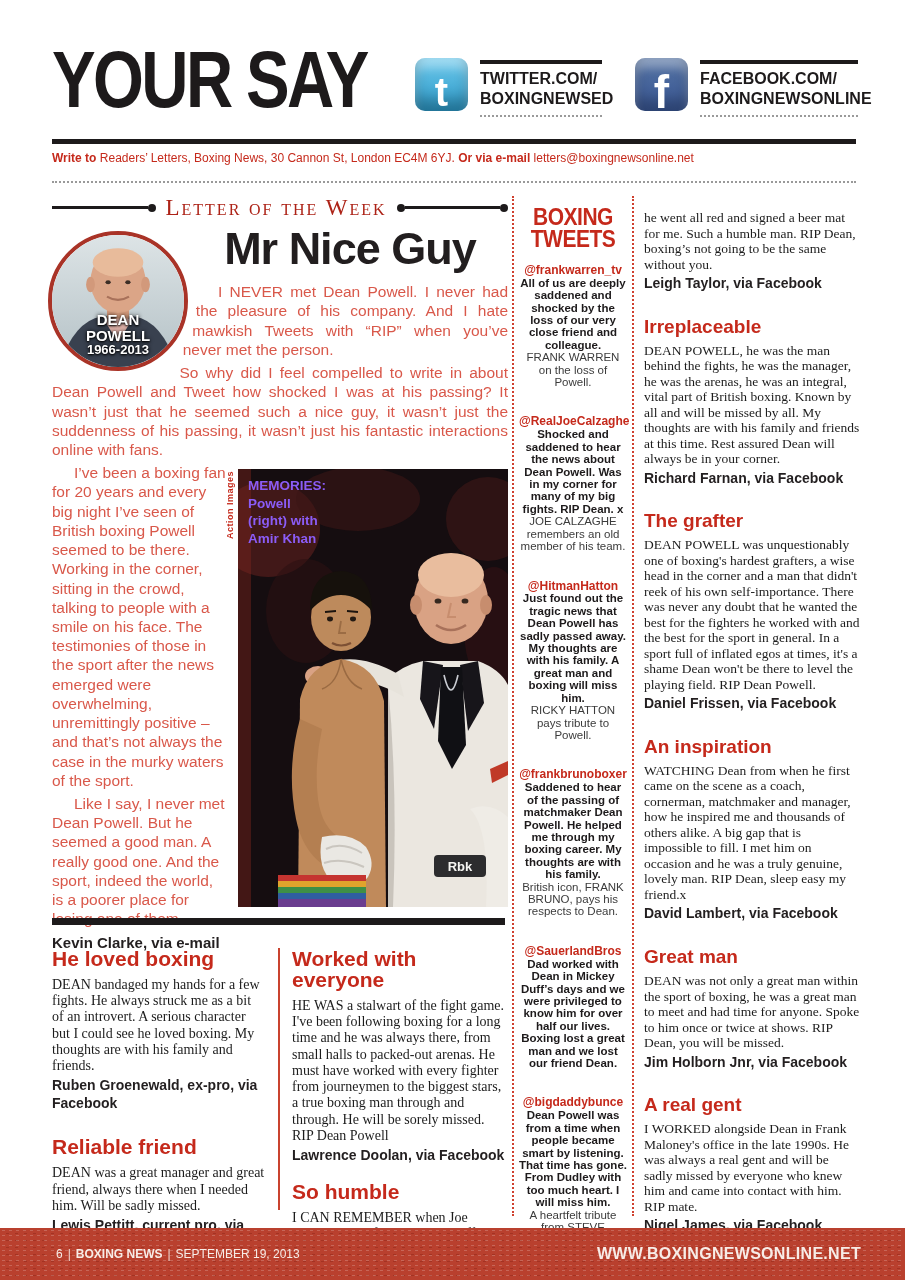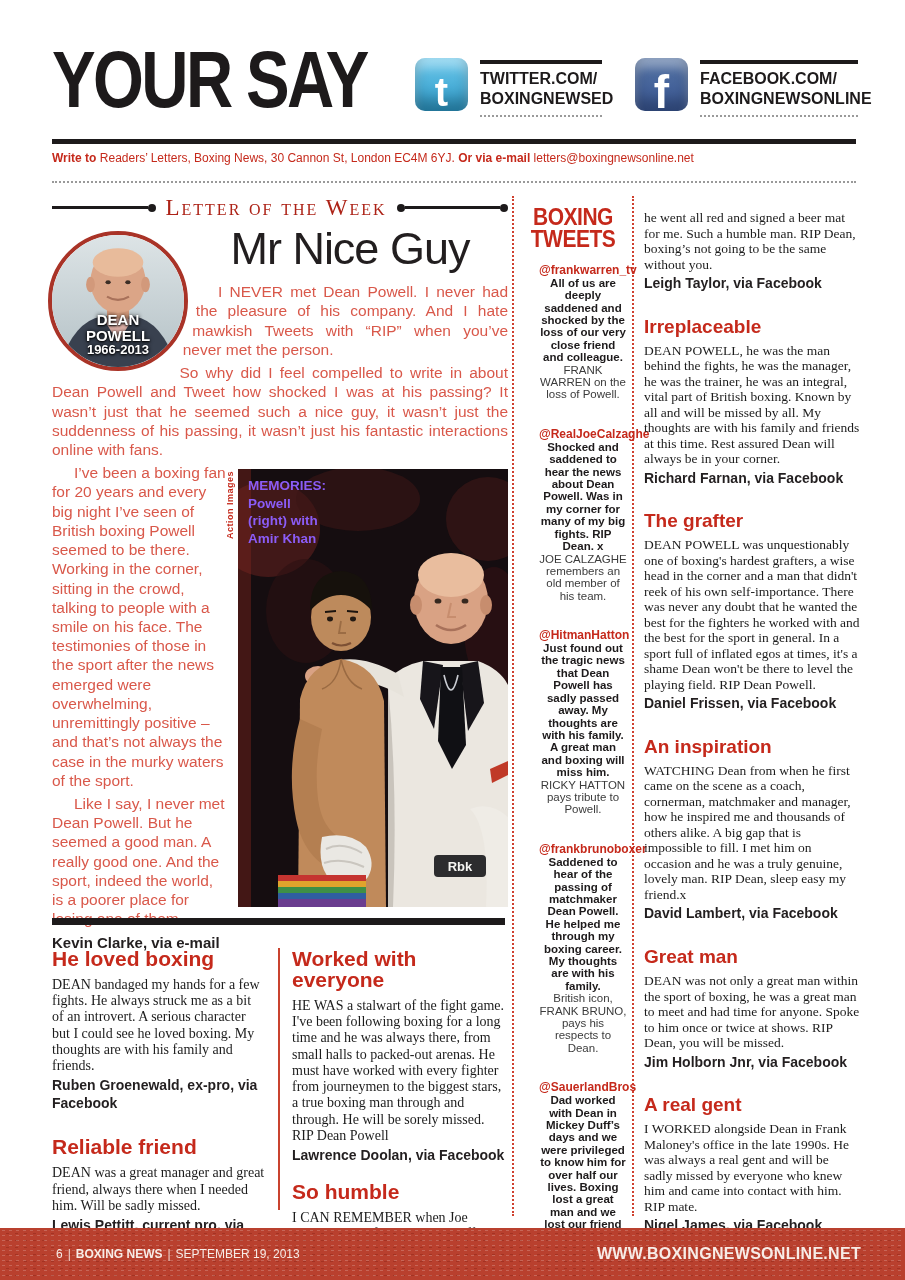--- a/index.html
+++ b/index.html
@@ -34,39 +34,39 @@
   .kicker-txt{font-family:"Liberation Serif",serif;font-variant:small-caps;letter-spacing:2px;
               font-size:23px;color:#ad2317;margin:0 10px;line-height:1;}
   .portrait{float:left;width:132px;height:132px;margin:6px 14px 6px -4px;border:4px solid #a93327;
             border-radius:50%;overflow:hidden;position:relative;
             shape-outside:circle(76px at 68px 72px);}
   .portrait svg{position:absolute;inset:0;}
   .portrait .ptxt{position:absolute;left:0;right:0;bottom:10px;text-align:center;color:#fff;
                   font-weight:900;font-size:15px;line-height:1.05;
                   text-shadow:0 0 4px rgba(0,0,0,.9),0 1px 2px #000;}
   .portrait .ptxt .yrs{font-size:13px;font-weight:700;}
-  .low-title{font-size:45px;font-weight:400;letter-spacing:-1px;color:#221e1f;text-align:center;
+  .low-title{font-size:45px;font-weight:700;letter-spacing:-1px;color:#221e1f;text-align:center;
              margin:2px 0 10px 0;line-height:1.05;}
   .low p{margin:0 0 4px 0;font-size:15.5px;line-height:1.24;color:#d9584a;text-indent:22px;}
   .low p.j{text-align:justify;}
   .low .sig{font-size:15px;font-weight:700;color:#231f20;margin-top:6px;}
   .photo{float:right;width:270px;height:438px;margin:6px 0 8px 10px;position:relative;}
   .photo svg{position:absolute;inset:0;}
   .photo .cap{position:absolute;top:8px;left:10px;color:#8b5cf6;font-weight:700;font-size:13.5px;line-height:1.3;}
   .credit{position:absolute;left:-13px;top:2px;writing-mode:vertical-rl;transform:rotate(180deg);
           font-size:9px;font-weight:700;color:#c5291b;letter-spacing:.5px;}
   .end-bar{position:absolute;left:52px;top:918px;width:453px;height:7px;background:#1d1a1b;}
 
   
   .tweets{position:absolute;left:512px;top:196px;width:122px;height:1020px;
           border-left:2px dotted #d0402e;border-right:2px dotted #d0402e;
           padding:10px 5px 0 5px;box-sizing:border-box;text-align:center;}
   .tw-head{color:#c5291b;font-size:21px;font-weight:900;line-height:.95;letter-spacing:-.5px;
            transform:scaleY(1.12);transform-origin:top;margin-bottom:18px;}
-  .tweet{margin-bottom:27px;font-size:11.5px;line-height:1.08;margin-left:20px;}
+  .tweet{margin-bottom:27px;font-size:11.5px;line-height:1.08;}
   .tweet .handle{color:#c5291b;font-weight:800;font-size:12px;}
   .tweet .txt{color:#1d1a1b;font-weight:800;}
   .tweet .src{color:#3b3b3b;font-weight:400;}
 
   
   .rcol{position:absolute;left:644px;top:196px;width:216px;}
   .rcol .body,.bcol .body{font-family:"Liberation Serif",serif;font-size:13.5px;line-height:1.15;
         color:#1c1c1c;margin:0;}
   .lh{color:#c5291b;font-size:19px;font-weight:800;margin:24px 0 7px 0;line-height:1;}
   .lsig{font-size:14px;font-weight:800;color:#231f20;margin:3px 0 0 0;line-height:1.25;}
@@ -264,21 +264,21 @@
     </div>
   </div>
 
   <div class="rcol">
     <div>
       <p class="body cont">he went all red and signed a beer mat for me. Such a humble man. RIP Dean, boxing’s not going to be the same without you.</p>
       <p class="lsig">Leigh Taylor, via Facebook</p>
     </div>
     <div>
       <div class="lh">Irreplaceable</div>
-      <p class="body">DEAN POWELL, he was the man behind the fights, he was the manager, he was the trainer, he was an integral, vital part of British boxing. Known by all and will be missed by all. My thoughts are with his family and friends at this time. Rest assured Dean will always be in your corner.</p>
+      <p class="body">DEAN POWELL, he was the man behind the fights, he was the manager, he was the arenas, he was an integral, vital part of British boxing. Known by all and will be missed by all. My thoughts are with his family and friends at this time. Rest assured Dean will always be in your corner.</p>
       <p class="lsig">Richard Farnan, via Facebook</p>
     </div>
     <div>
       <div class="lh">The grafter</div>
       <p class="body">DEAN POWELL was unquestionably one of boxing's hardest grafters, a wise head in the corner and a man that didn't reek of his own self-importance. There was never any doubt that he wanted the best for the fighters he worked with and the best for the sport in general. In a sport full of inflated egos at times, it's a shame Dean won't be there to level the playing field. RIP Dean Powell.</p>
       <p class="lsig">Daniel Frissen, via Facebook</p>
     </div>
     <div>
       <div class="lh">An inspiration</div>
       <p class="body">WATCHING Dean from when he first came on the scene as a coach, cornerman, matchmaker and manager, how he inspired me and thousands of others alike. A big gap that is impossible to fill. I met him on occasion and he was a truly genuine, lovely man. RIP Dean, sleep easy my friend.x</p>

